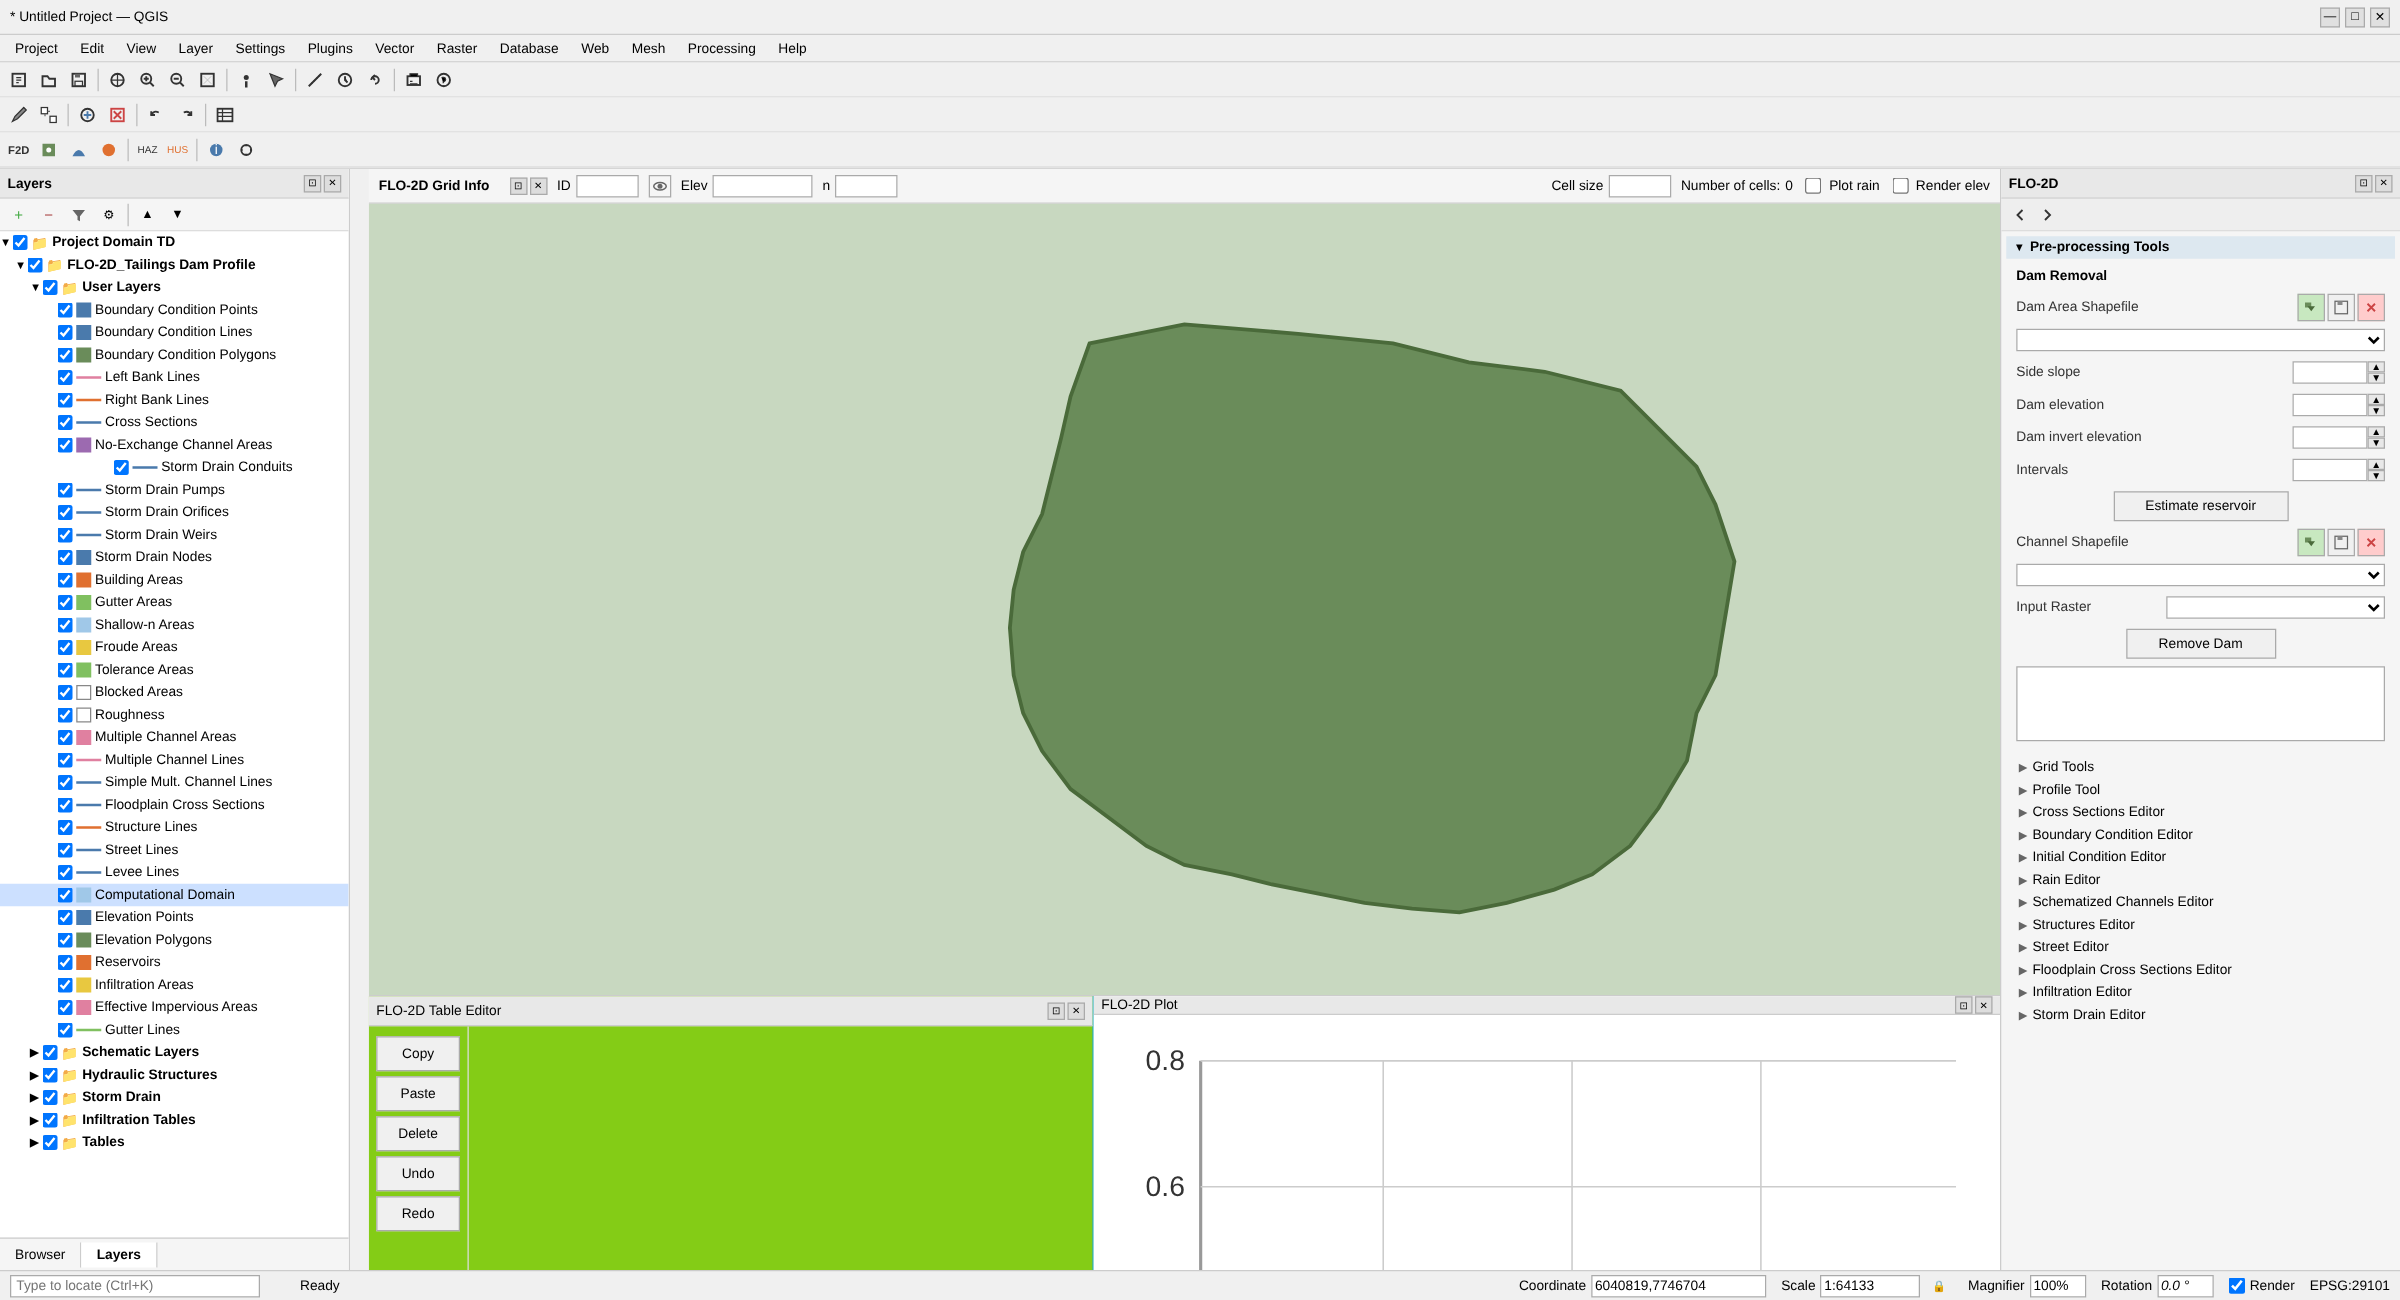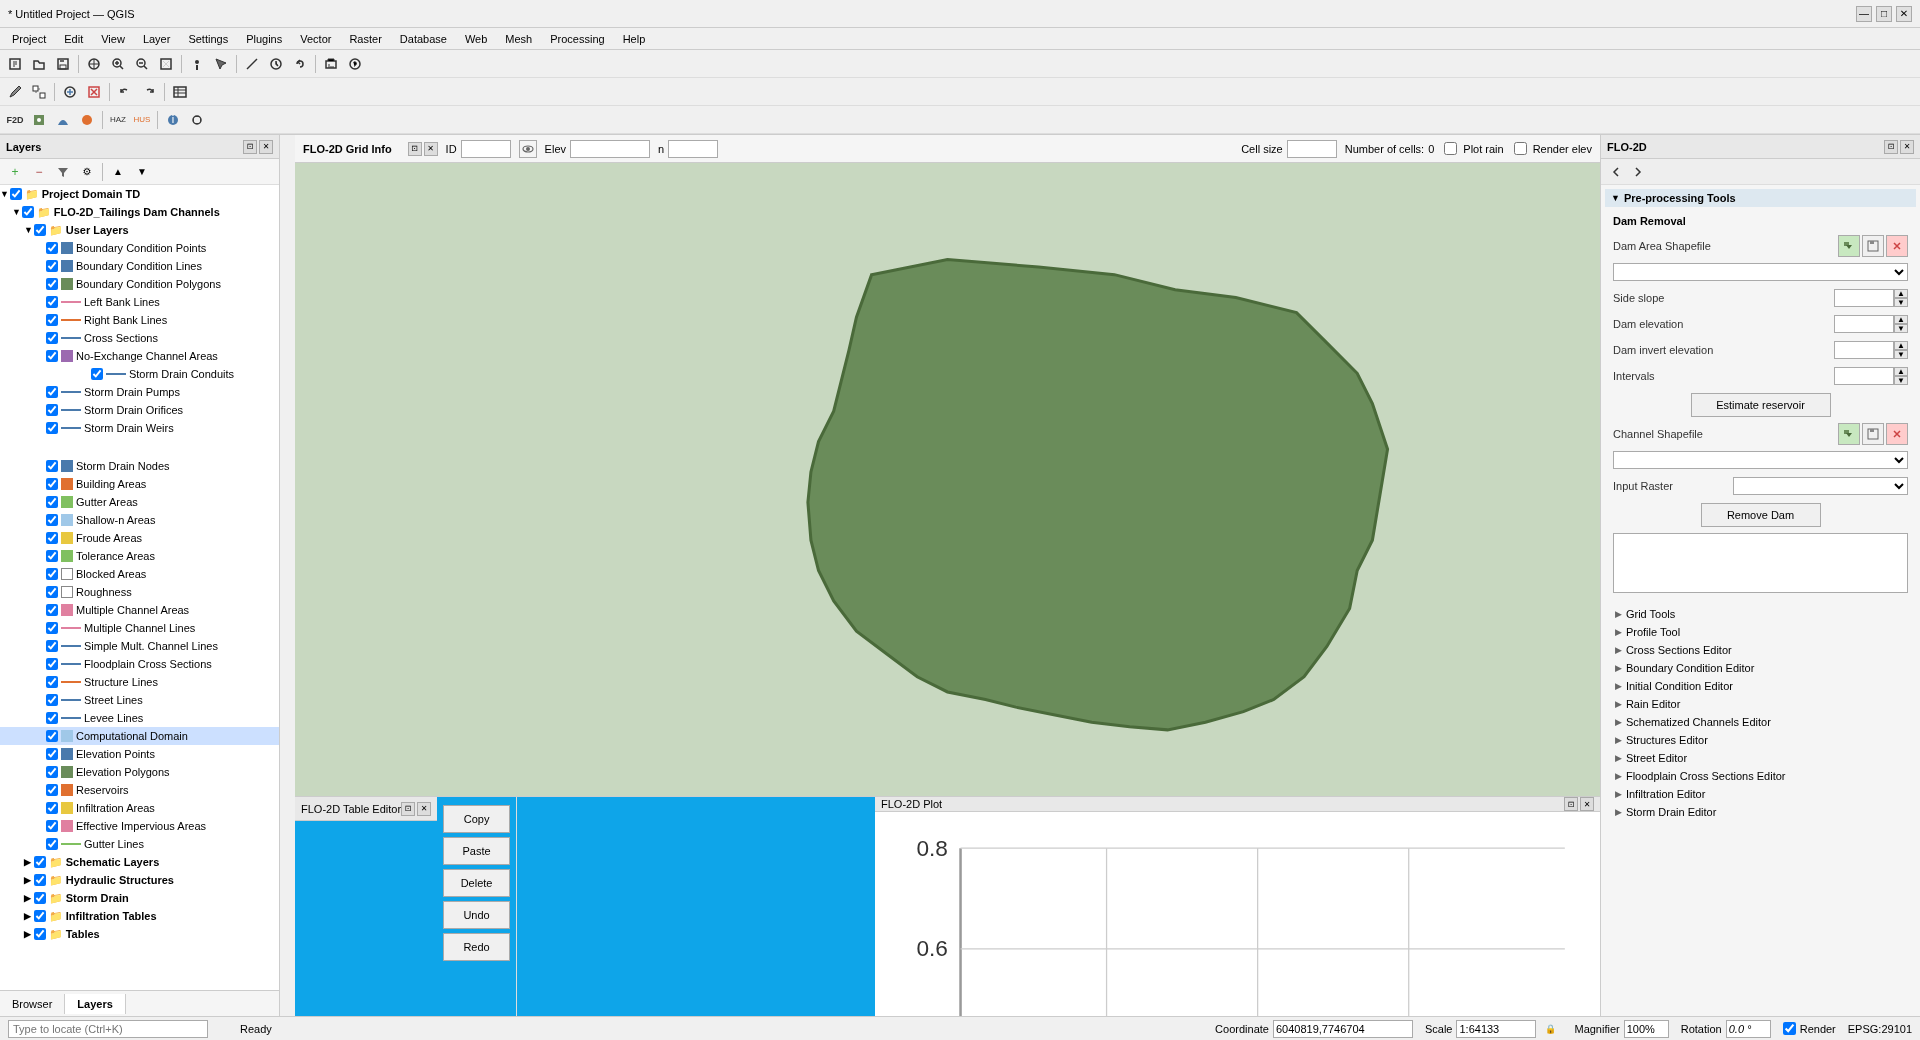--- a/index.html
+++ b/index.html
@@ -193,22 +193,22 @@
     #bottom-panels {
       display: flex;
       height: 220px;
       border-top: 1px solid #ccc;
     }
 
     #table-editor-panel {
       width: 580px;
       border-right: 1px solid #0ea5e9;
       display: flex;
-      flex-direction: row;
-      background: #0ea5e9;
+      flex-direction: column;
+      background: #84cc16;
     }
     #table-editor-header {
       background: #e8e8e8;
       height: 24px;
       display: flex;
       align-items: center;
       justify-content: space-between;
       padding: 0 6px;
       border-bottom: 1px solid #ccc;
     }
@@ -673,21 +673,21 @@
       <div class="layer-item group" style="padding-left: 0px;">
             <span style="width: 10px; font-size: 9px; cursor: pointer;">▼</span>
             <input type="checkbox" checked="" style="width: 12px; height: 12px; margin-right: 3px;">
             <span style="margin-right: 3px; font-size: 11px;">📁</span>
             <span>Project Domain TD</span>
           </div>
           <div class="layer-item group" style="padding-left: 12px;">
             <span style="width: 10px; font-size: 9px; cursor: pointer;">▼</span>
             <input type="checkbox" checked="" style="width: 12px; height: 12px; margin-right: 3px;">
             <span style="margin-right: 3px; font-size: 11px;">📁</span>
-            <span>FLO-2D_Tailings Dam Channels</span>
+            <span>FLO-2D_Tailings Dam Profile</span>
           </div>
           <div class="layer-item group" style="padding-left: 24px;">
             <span style="width: 10px; font-size: 9px; cursor: pointer;">▼</span>
             <input type="checkbox" checked="" style="width: 12px; height: 12px; margin-right: 3px;">
             <span style="margin-right: 3px; font-size: 11px;">📁</span>
             <span>User Layers</span>
           </div>
           <div class="layer-item" style="padding-left: 36px;">
             <span style="width: 10px;"></span>
             <input type="checkbox" checked="" style="width: 12px; height: 12px; margin-right: 3px;">
@@ -747,21 +747,21 @@
             <input type="checkbox" checked="" style="width: 12px; height: 12px; margin-right: 3px;">
             <span style="display: inline-block; width: 20px; height: 2px; background: rgb(74, 122, 172); margin-right: 3px; vertical-align: middle;"></span>
             <span>Storm Drain Orifices</span>
           </div>
           <div class="layer-item" style="padding-left: 36px;">
             <span style="width: 10px;"></span>
             <input type="checkbox" checked="" style="width: 12px; height: 12px; margin-right: 3px;">
             <span style="display: inline-block; width: 20px; height: 2px; background: rgb(74, 122, 172); margin-right: 3px; vertical-align: middle;"></span>
             <span>Storm Drain Weirs</span>
           </div>
-          <div class="layer-item" style="padding-left: 36px; margin-top: 20px;">
+          <div class="layer-item" style="padding-left: 36px;">
             <span style="width: 10px;"></span>
             <input type="checkbox" checked="" style="width: 12px; height: 12px; margin-right: 3px;">
             <span style="display: inline-block; width: 12px; height: 12px; background: rgb(74, 122, 172); margin-right: 3px; vertical-align: middle;"></span>
             <span>Storm Drain Nodes</span>
           </div>
           <div class="layer-item" style="padding-left: 36px;">
             <span style="width: 10px;"></span>
             <input type="checkbox" checked="" style="width: 12px; height: 12px; margin-right: 3px;">
             <span style="display: inline-block; width: 12px; height: 12px; background: rgb(224, 112, 48); margin-right: 3px; vertical-align: middle;"></span>
             <span>Building Areas</span>

